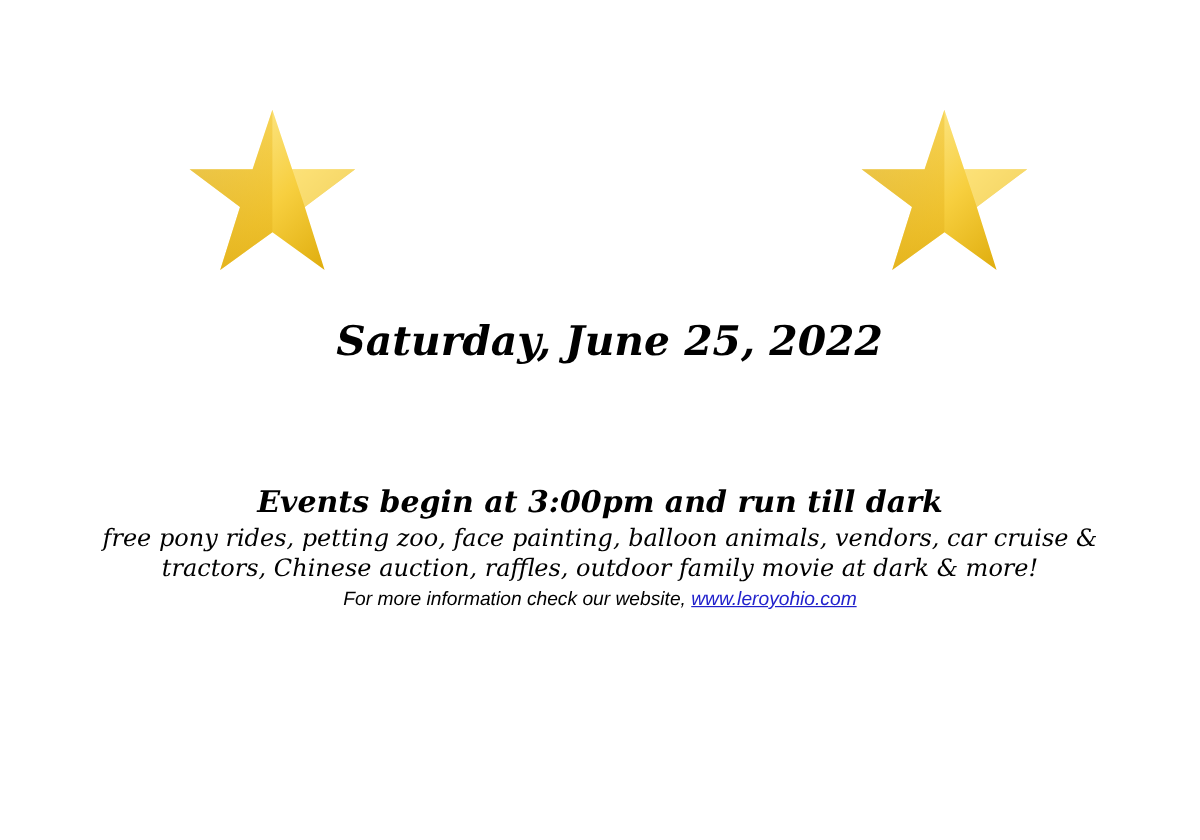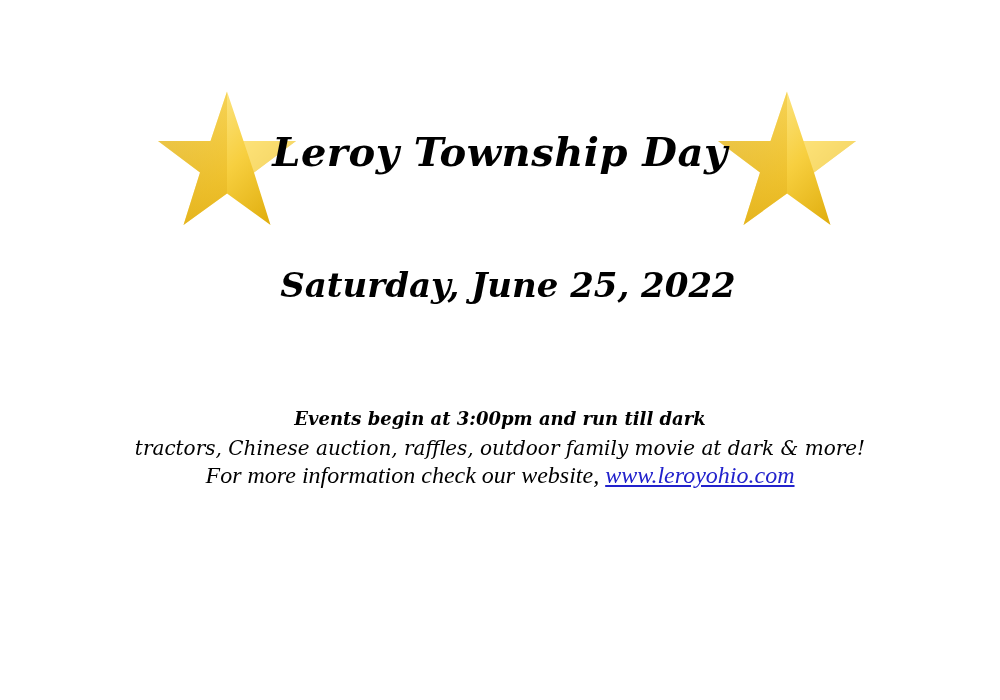--- a/index.html
+++ b/index.html
@@ -82,36 +82,36 @@
     top: 402px;
     left: 0;
     width: 1000px;
     text-align: center;
     color: #000;
   }
   .events .headline {
     font-family: "DejaVu Serif", serif;
     font-style: italic;
     font-weight: 700;
-    font-size: 18px;
+    font-size: 25px;
     line-height: 34px;
   }
   .events .body {
     font-family: "DejaVu Serif", serif;
     font-style: italic;
     font-weight: 400;
     font-size: 20px;
     line-height: 25px;
     padding: 0 85px;
   }
   .events .info-line {
-    font-family: Liberation Serif, serif;
+    font-family: Liberation Sans, sans-serif;
     font-style: italic;
     font-weight: 400;
-    font-size: 24px;
+    font-size: 16px;
     line-height: 28px;
     text-align: center;
   }
   .weblink {
     color: #2222cc;
     text-decoration: underline;
     font-style: italic;
     cursor: pointer;
   }
 </style>
@@ -153,28 +153,28 @@
             <stop offset="0%" stop-color="#d39b00"></stop>
             <stop offset="100%" stop-color="#f2c533"></stop>
           </linearGradient>
         </defs>
         <polygon points="50,2 61,35 96,35 68,56 79,91 50,70 21,91 32,56 4,35 39,35" fill="url(#gR1)"></polygon>
         <polygon points="50,2 50,70 21,91 32,56 4,35 39,35" fill="url(#gR2)" opacity="0.55"></polygon>
         <polygon points="50,2 61,35 96,35 68,56" fill="#fff0a8" opacity="0.5"></polygon>
       </svg>
     </span>
 
-    <div class="main-title">Leroy Township Day</div>
   </div>
 
   <div class="savedate">
     <div class="line2">Saturday, June 25, 2022</div>
   </div>
 
   <div class="events">
     <div class="headline">Events begin at 3:00pm and run till dark</div>
+    <div class="body">free pony rides, petting zoo, face painting, balloon animals, vendors, car cruise &amp;</div>
     <div class="body">tractors, Chinese auction, raffles, outdoor family movie at dark &amp; more!</div>
     <div class="info-line">
       <span>For more information check our website, </span><a class="weblink" href="#">www.leroyohio.com</a>
     </div>
   </div>
 
 </div>
 
 </body></html>

